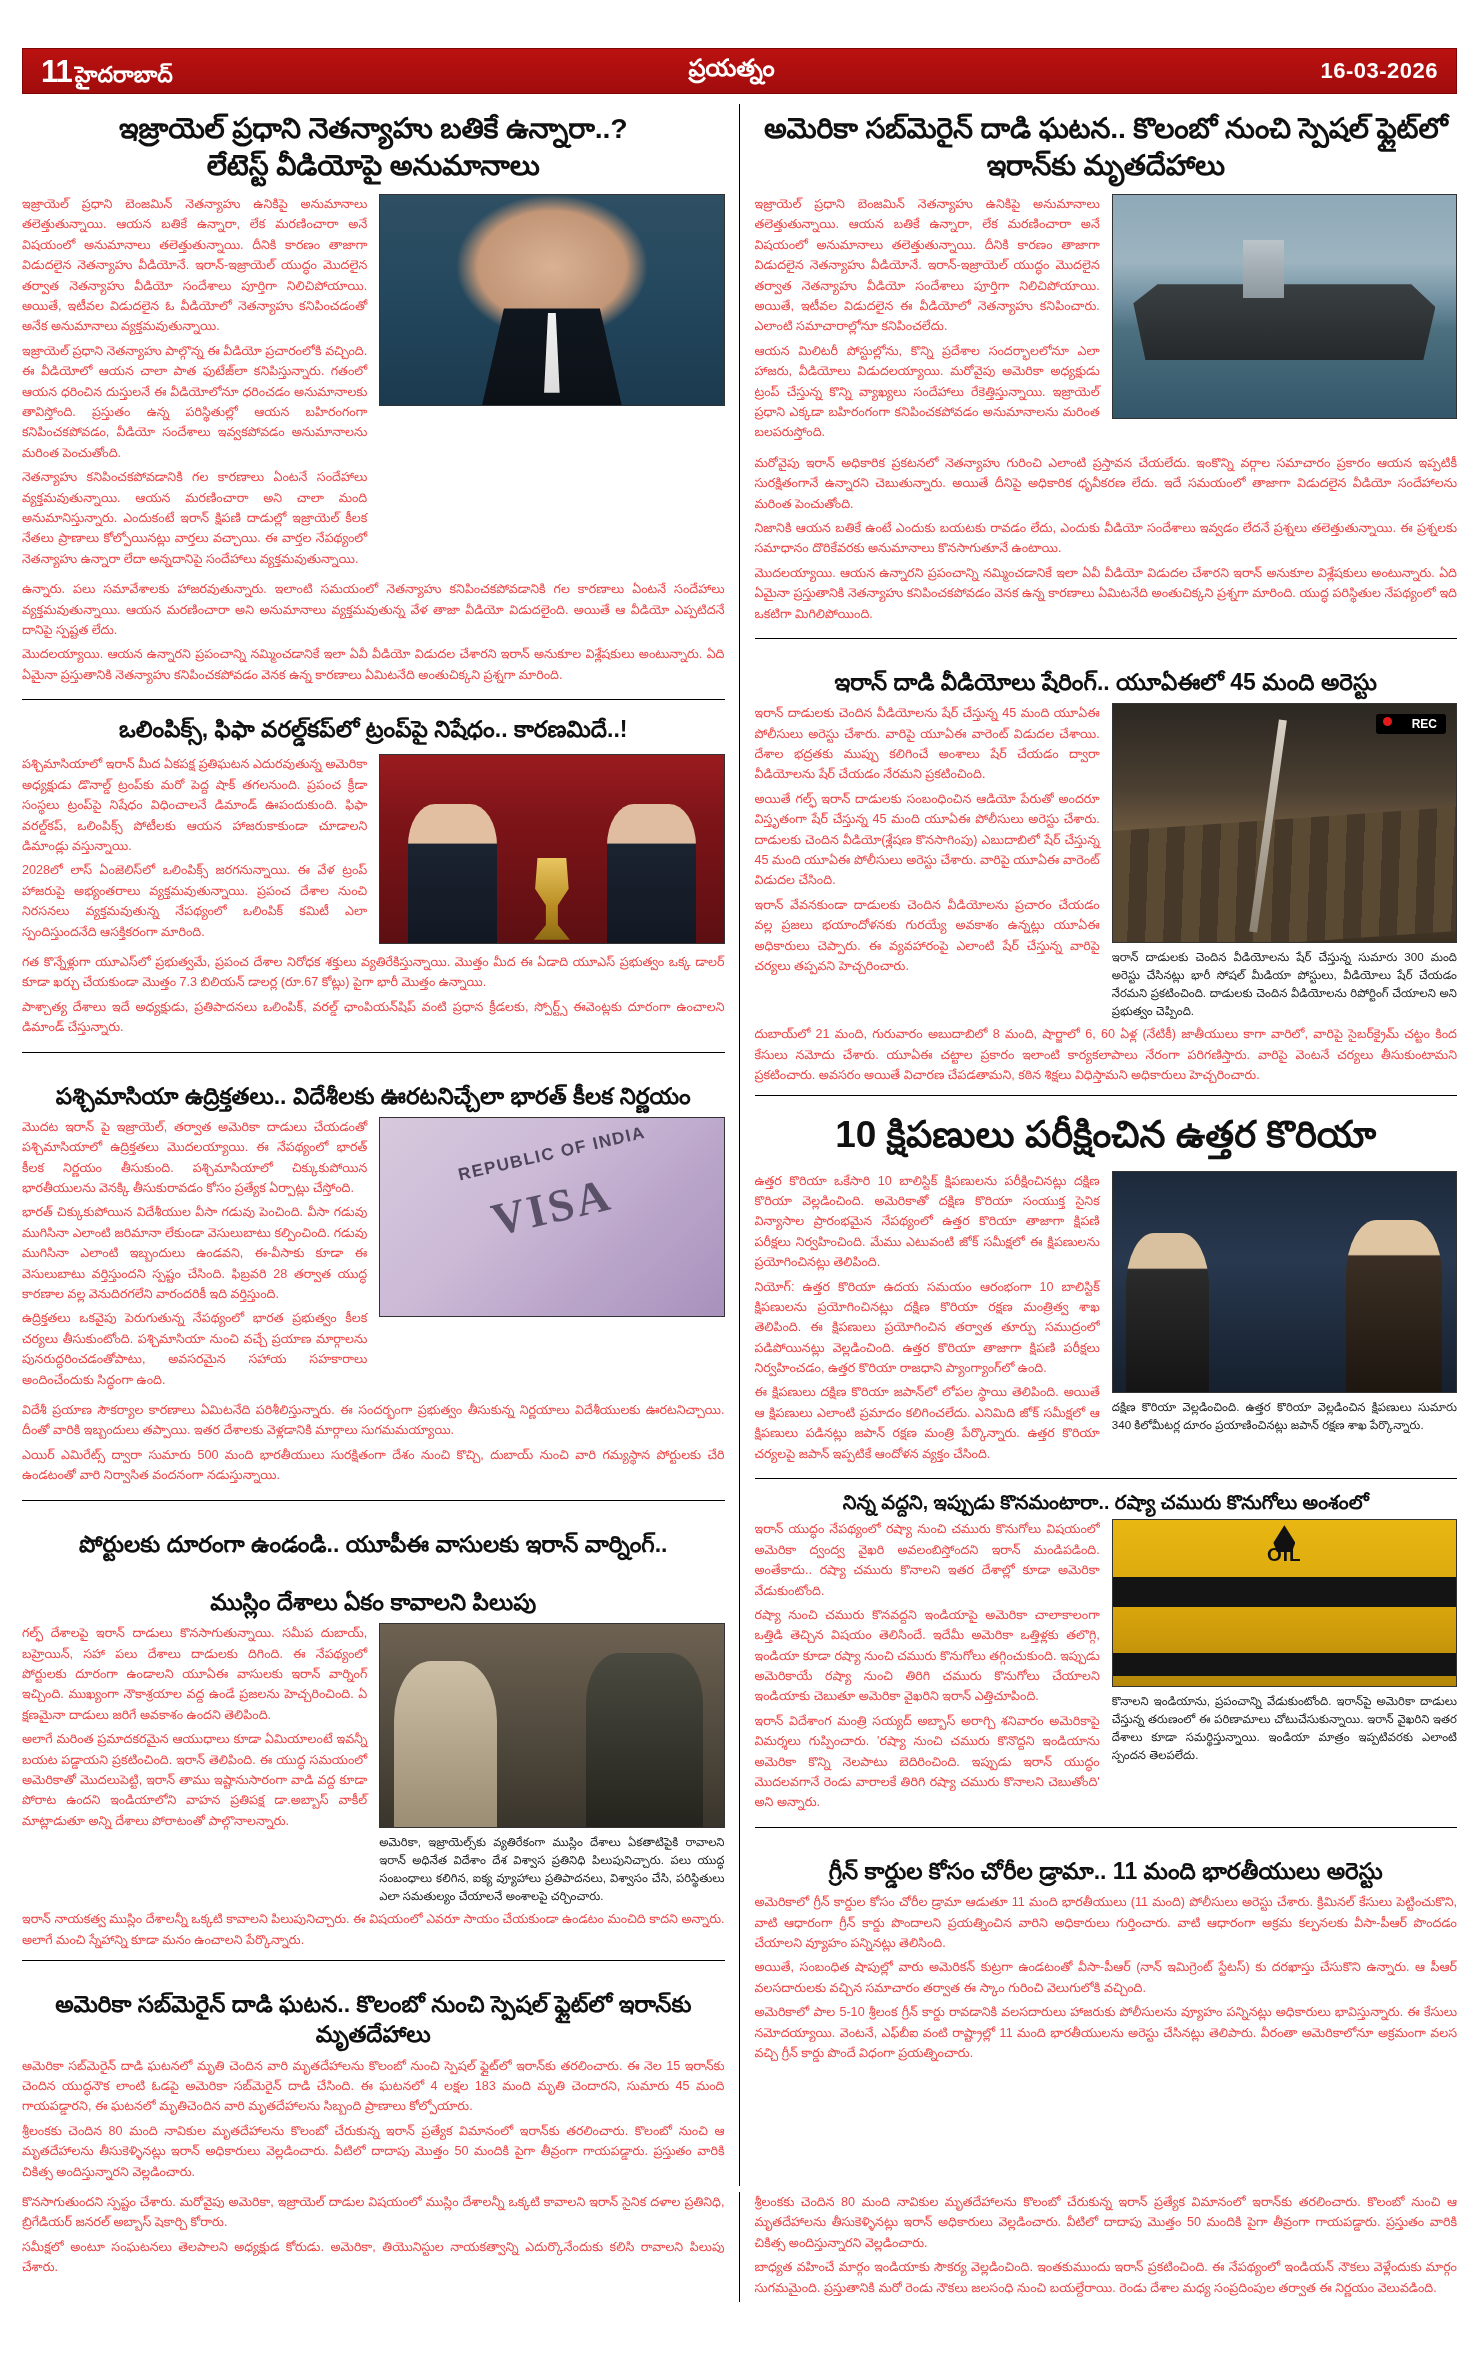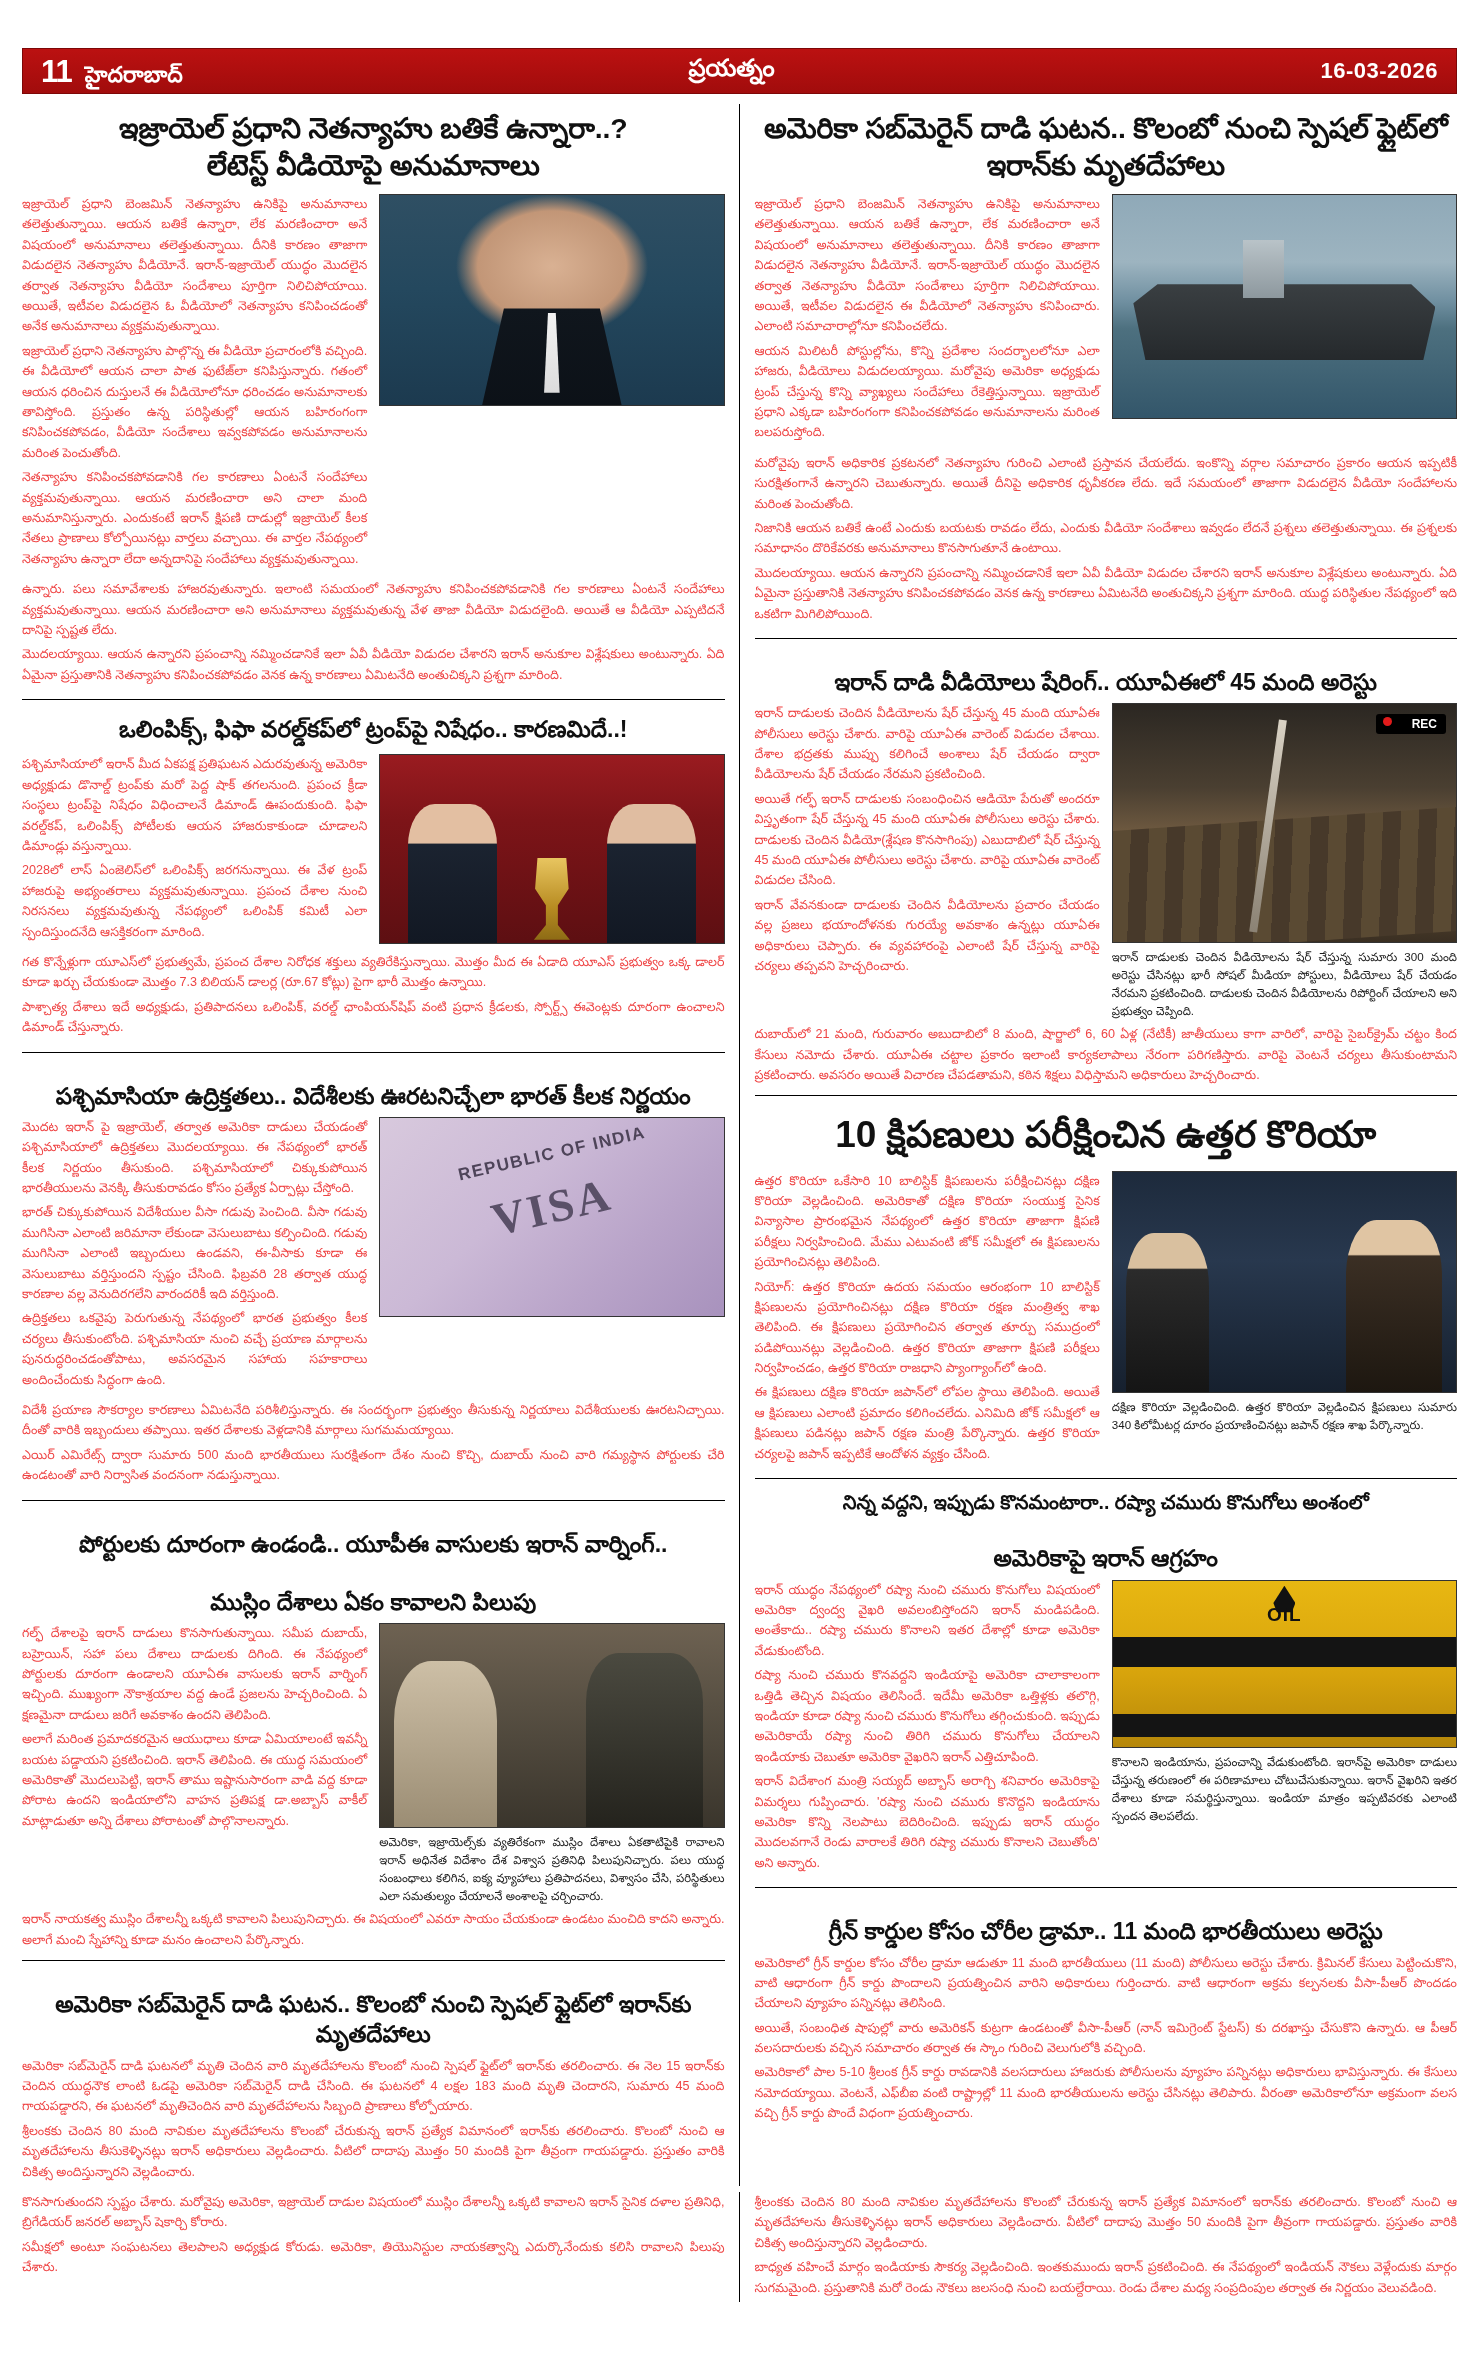--- a/index.html
+++ b/index.html
@@ -28,21 +28,21 @@
     height: 46px;
     background: #b00d0d;
     background: linear-gradient(#bb1111 0%, #a10c0c 100%);
     border: 1px solid #7d0707;
     display: flex;
     align-items: center;
     justify-content: space-between;
     padding: 0 18px;
     color: #fff;
   }
-  .mh-left { display: flex; align-items: baseline; gap: 13px; justify-content: center; }
+  .mh-left { display: flex; align-items: baseline; gap: 3px; justify-content: center; }
   .mh-page-no {
     font-size: 31px; font-weight: bold; letter-spacing: -1px;
     line-height: 1;
   }
   .mh-city { font-size: 22px; font-weight: bold; line-height:1; }
   .mh-title {
     font-size: 24px; font-weight: bold;
     position:absolute; left:0; right:16px; text-align:center;
     pointer-events:none;
   }
@@ -461,21 +461,20 @@
         </div>
         <div>
           <div class="photo ph-korea"></div>
           <div class="caption">దక్షిణ కొరియా వెల్లడించింది. ఉత్తర కొరియా వెల్లడించిన క్షిపణులు సుమారు 340 కిలోమీటర్ల దూరం ప్రయాణించినట్లు జపాన్ రక్షణ శాఖ పేర్కొన్నారు.</div>
         </div>
       </div>
 
       <hr class="rule">
 
       <h3 class="kicker">నిన్న వద్దని, ఇప్పుడు కొనమంటారా.. రష్యా చమురు కొనుగోలు అంశంలో</h3>
-      <h2 class="sec tight">అమెరికాపై ఇరాన్ ఆగ్రహం</h2>
 
       <div class="with-photo">
         <div class="body-text">
           <p>ఇరాన్ యుద్ధం నేపథ్యంలో రష్యా నుంచి చమురు కొనుగోలు విషయంలో అమెరికా ద్వంద్వ వైఖరి అవలంబిస్తోందని ఇరాన్ మండిపడింది. అంతేకాదు.. రష్యా చమురు కొనాలని ఇతర దేశాల్లో కూడా అమెరికా వేడుకుంటోంది.</p>
           <p>రష్యా నుంచి చమురు కొనవద్దని ఇండియాపై అమెరికా చాలాకాలంగా ఒత్తిడి తెచ్చిన విషయం తెలిసిందే. ఇదేమీ అమెరికా ఒత్తిళ్లకు తలొగ్గి, ఇండియా కూడా రష్యా నుంచి చమురు కొనుగోలు తగ్గించుకుంది. ఇప్పుడు అమెరికాయే రష్యా నుంచి తిరిగి చమురు కొనుగోలు చేయాలని ఇండియాకు చెబుతూ అమెరికా వైఖరిని ఇరాన్ ఎత్తిచూపింది.</p>
           <p>ఇరాన్ విదేశాంగ మంత్రి సయ్యద్ అబ్బాస్ అరాగ్చి శనివారం అమెరికాపై విమర్శలు గుప్పించారు. 'రష్యా నుంచి చమురు కొనొద్దని ఇండియాను అమెరికా కొన్ని నెలపాటు బెదిరించింది. ఇప్పుడు ఇరాన్ యుద్ధం మొదలవగానే రెండు వారాలకే తిరిగి రష్యా చమురు కొనాలని చెబుతోంది' అని అన్నారు.</p>
         </div>
         <div>
           <div class="photo ph-oil">
             <div class="oil-drop"></div>

